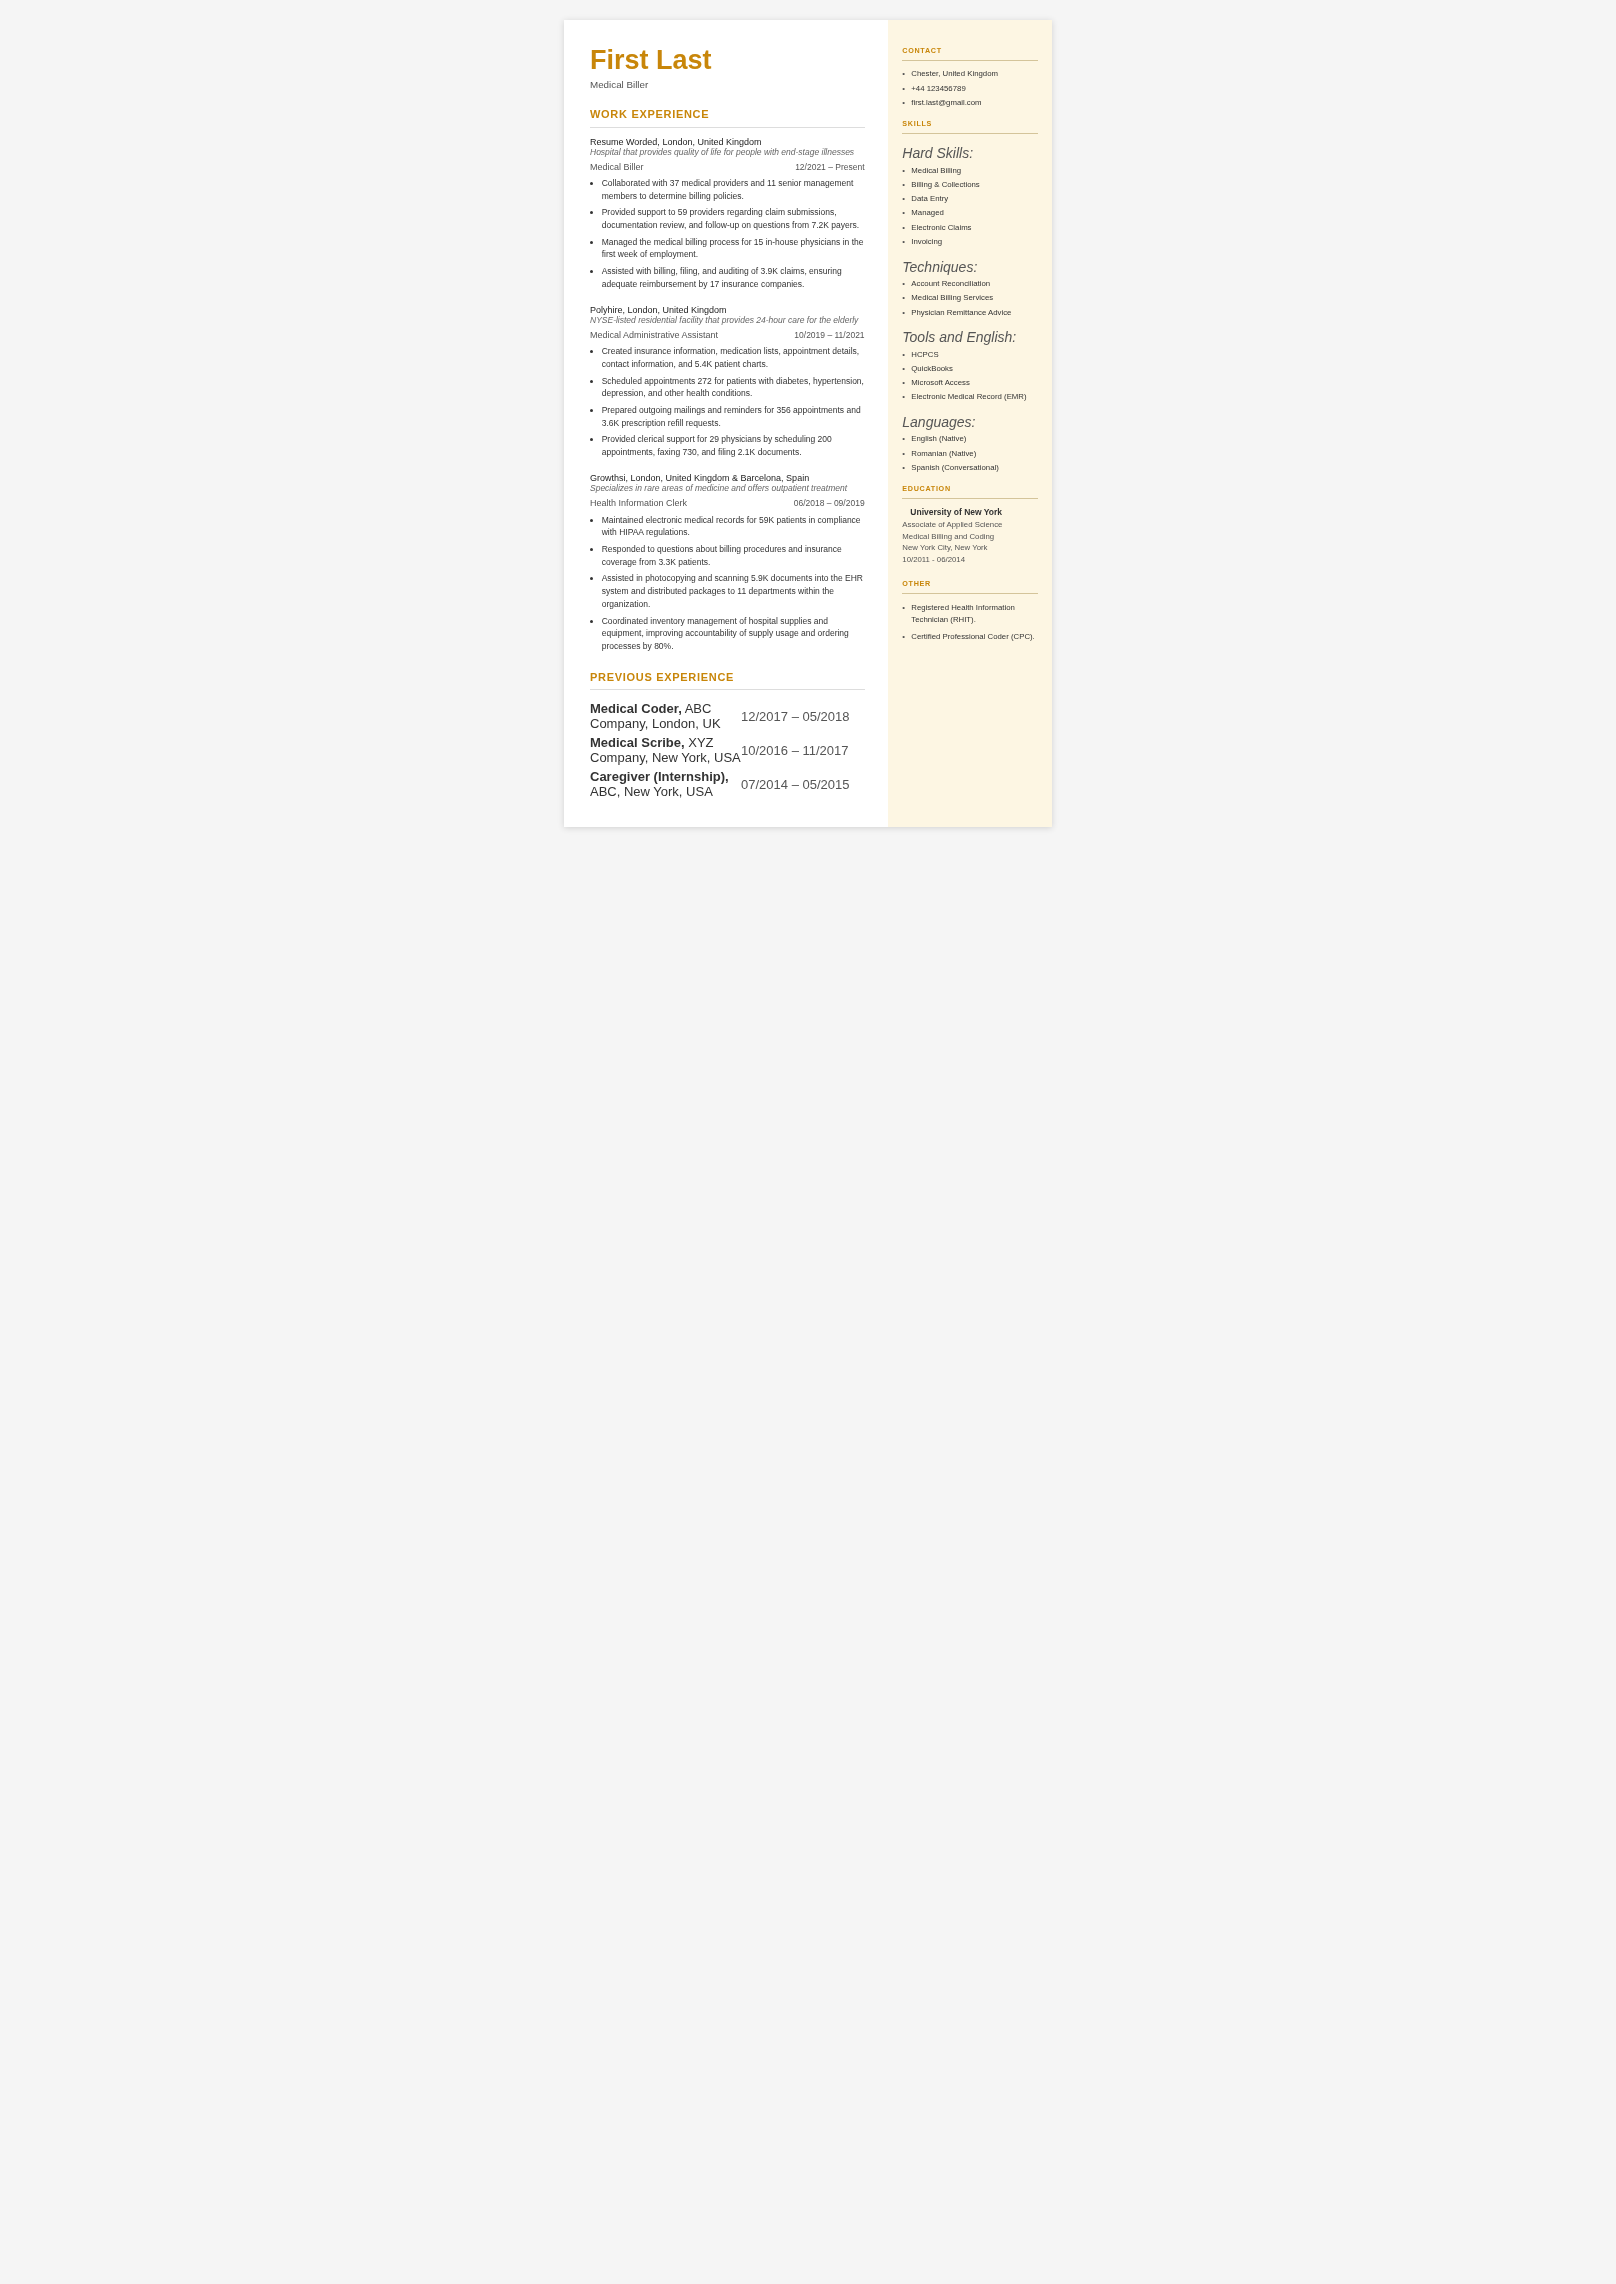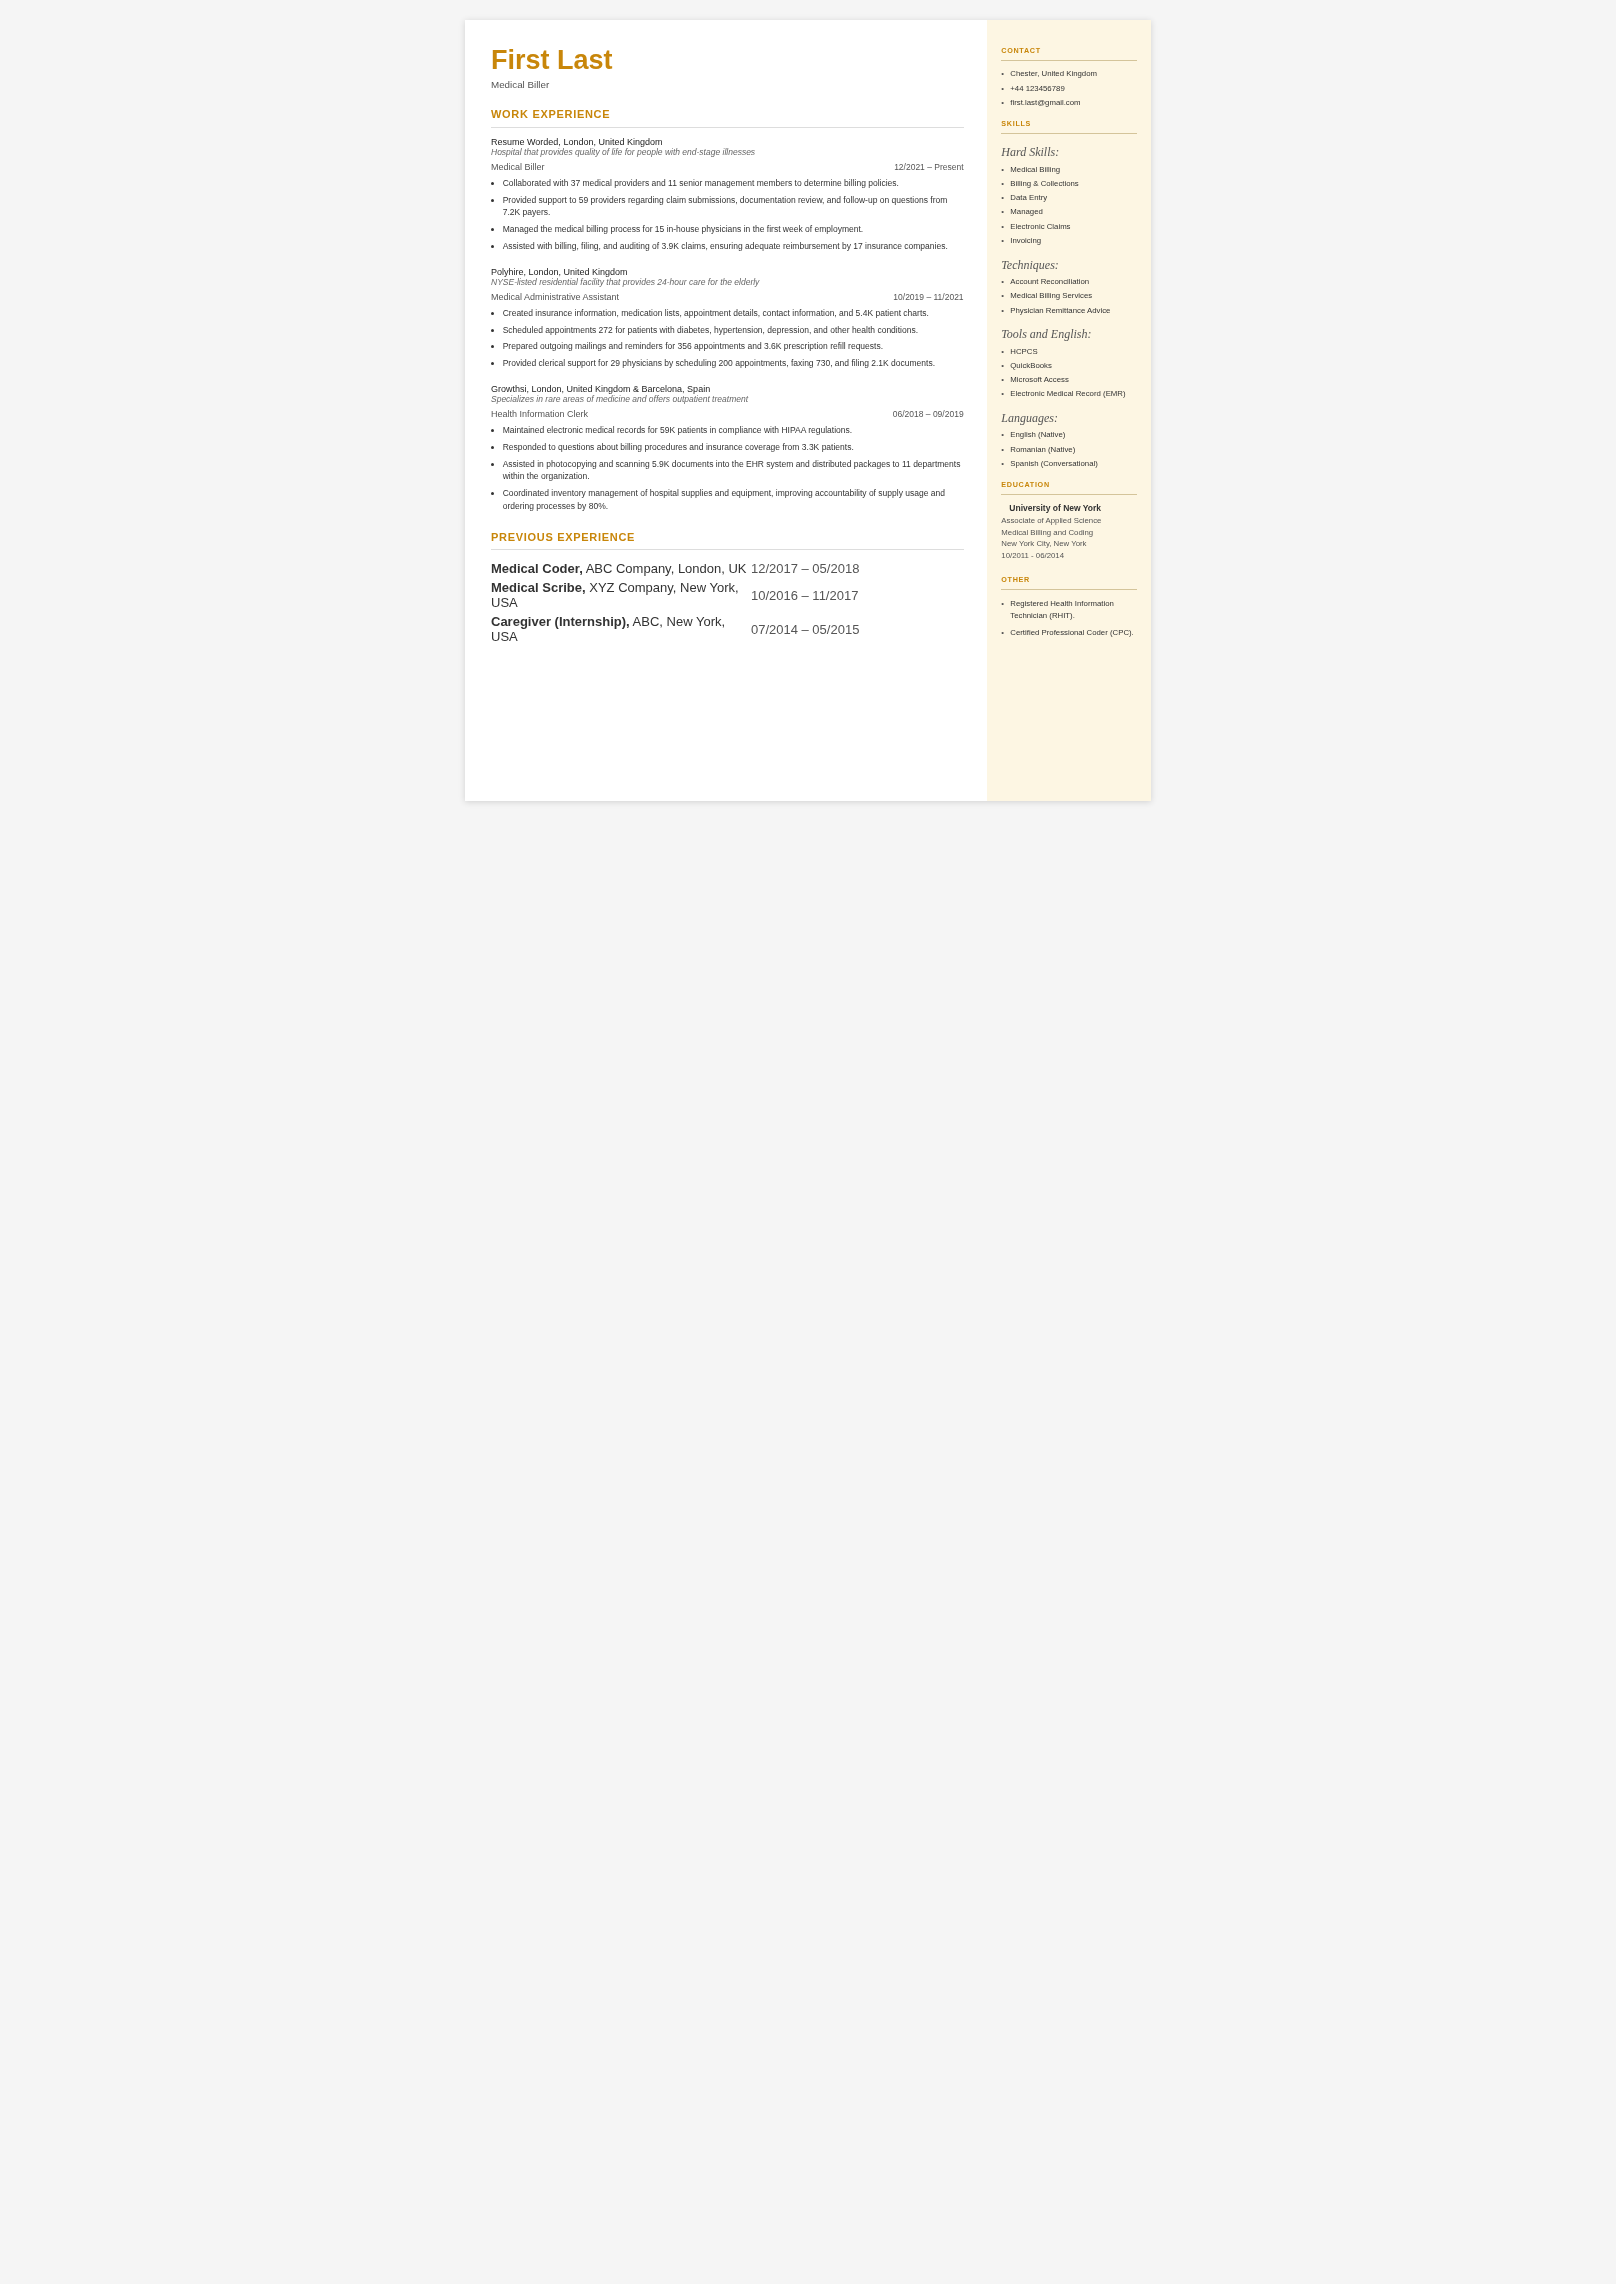--- a/index.html
+++ b/index.html
@@ -4,21 +4,21 @@
   <style>
     * { margin: 0; padding: 0; box-sizing: border-box; }
     body {
       font-family: Arial, sans-serif;
       background: #f5f5f5;
       display: flex;
       justify-content: center;
       padding: 19.5px 0;
     }
     .page {
-      width: 686px;
+      width: 488px;
       background: #fff;
       display: flex;
       box-shadow: 0 1.3px 6.5px rgba(0,0,0,0.15);
       min-height: 781px;
     }
     
     .left-col {
       flex: 1;
       padding: 26px 23.4px 26px 26px;
       background: #fff;
@@ -146,26 +146,25 @@
       position: relative;
       line-height: 1.5;
     }
     .right-list li::before {
       content: "•";
       position: absolute;
       left: 0;
       color: #555;
     }
     .skills-category {
-      font-size: 12px;
+      font-size: 14px;
       font-style: italic;
       color: #555;
       margin-bottom: 3.3px;
       margin-top: 11px;
-      font-family: Liberation Serif, serif;
     }
     .edu-school {
       font-size: 8.5px;
       font-weight: 600;
       color: #333;
       margin-bottom: 2px;
       padding-left: 8px;
     }
     .edu-detail {
       font-size: 7.8px;

